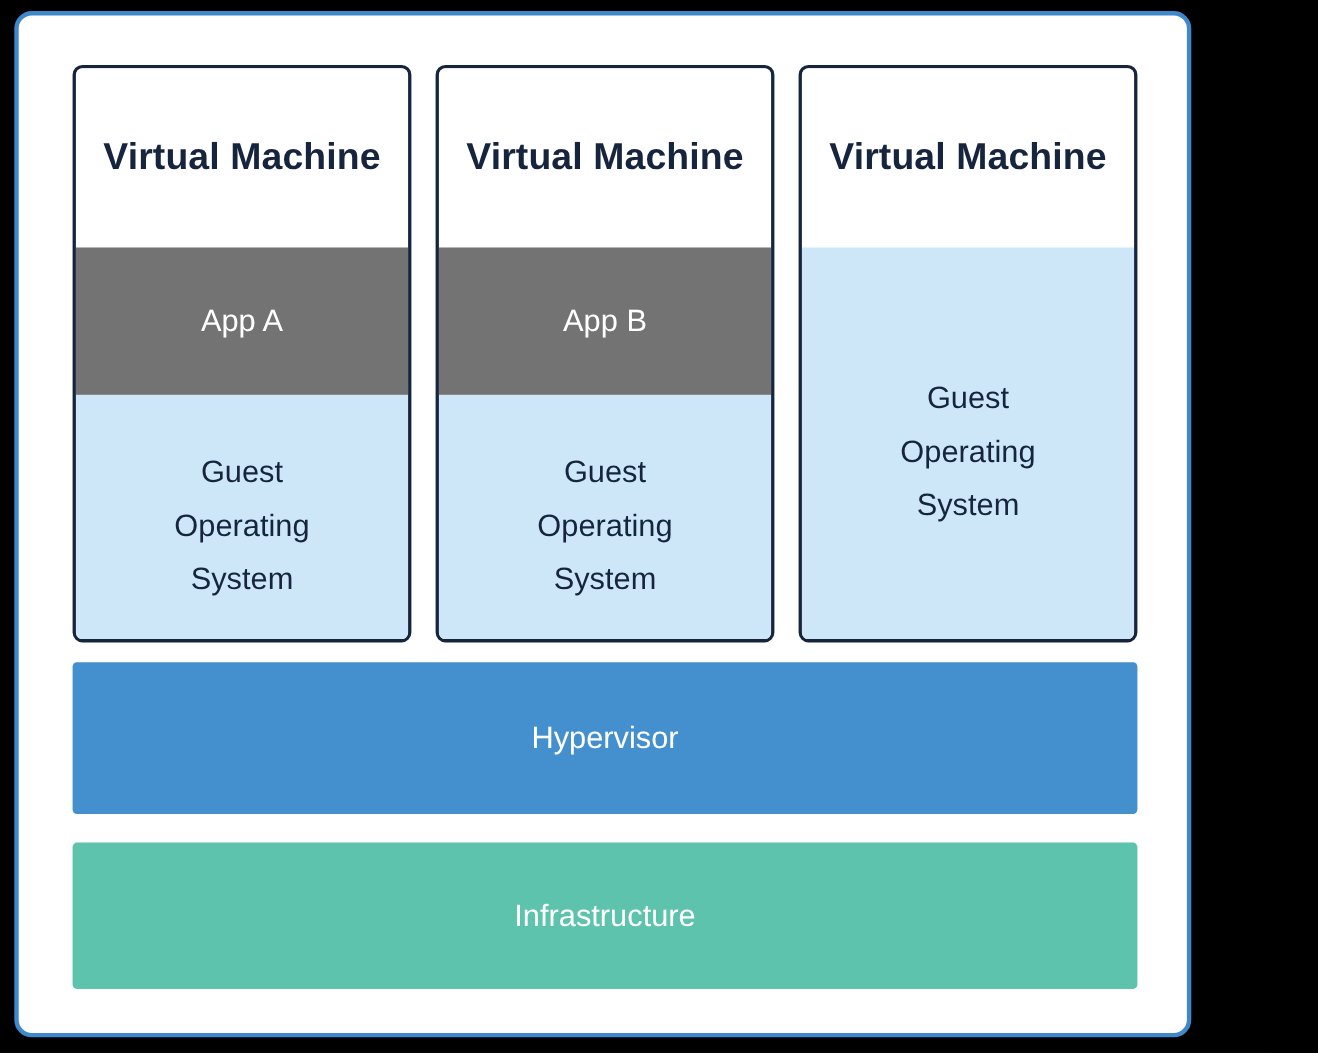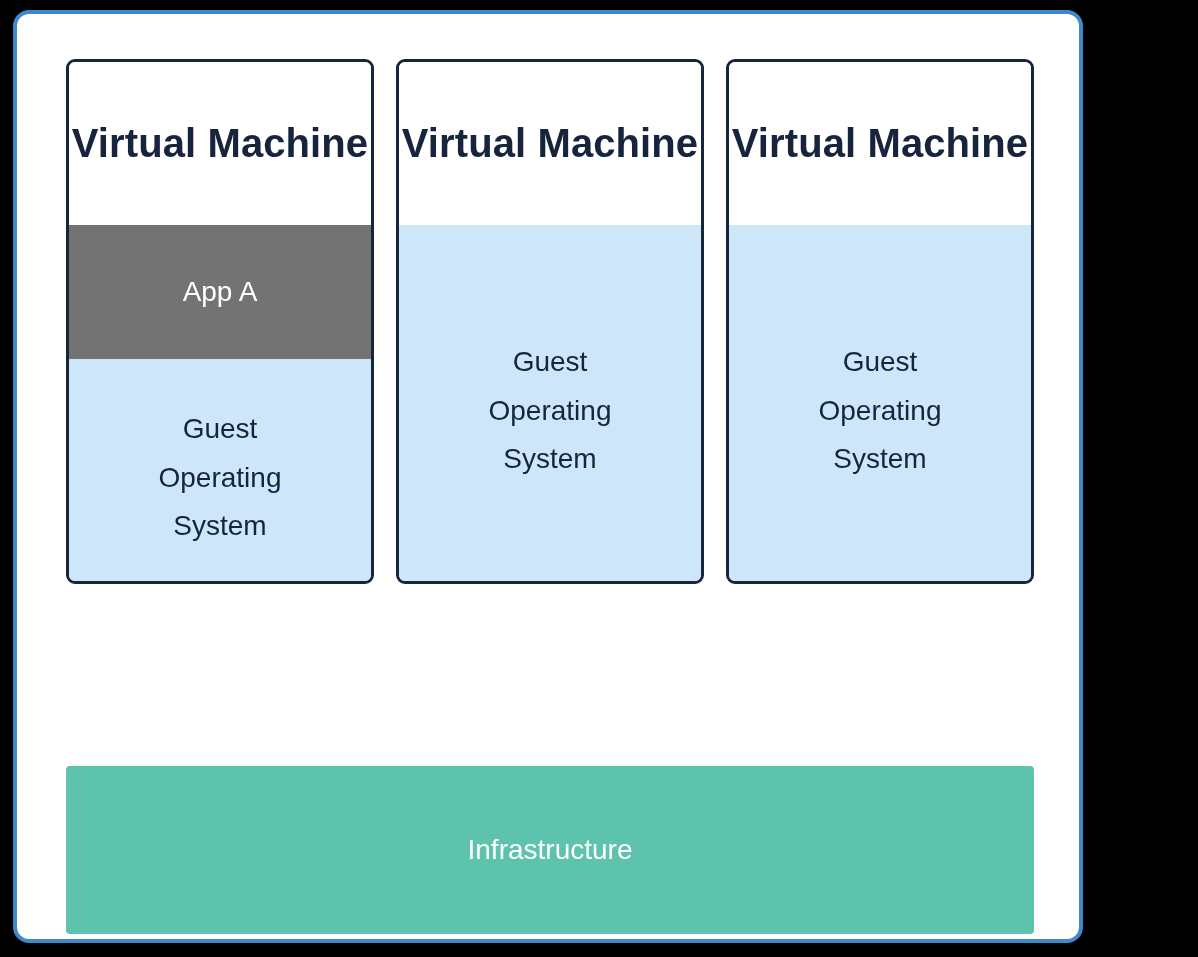--- a/index.html
+++ b/index.html
@@ -64,21 +64,21 @@
   .vm-header {
     height: 163px;
     flex: 0 0 163px;
     display: flex;
     align-items: center;
     justify-content: center;
     background: #ffffff;
   }
 
   .vm-header-label {
-    font-size: 40px;
+    font-size: 34px;
     font-weight: bold;
     color: #16243d;
     letter-spacing: 0.1px;
     white-space: nowrap;
   }
 
   .vm-app {
     flex: 0 0 134px;
     height: 134px;
     background: #737373;
@@ -129,21 +129,21 @@
   }
 
   #hypervisor-bar {
     top: 588px;
     height: 138px;
     background: #4490ce;
   }
 
   #infrastructure-bar {
     top: 752px;
-    height: 168px;
+    height: 133px;
     background: #5dc3ac;
   }
 </style>
 </head>
 <body>
 
 <div id="diagram-root">
 
   <div class="outer-frame">
 
@@ -160,39 +160,45 @@
           <span class="vm-guest-os-label">Guest
 Operating
 System</span>
         </div>
       </div>
 
       <div class="vm-card">
         <div class="vm-header">
           <span class="vm-header-label">Virtual Machine</span>
         </div>
+        <div class="vm-app">
+          <span class="vm-app-label">App B</span>
+        </div>
         <div class="vm-guest-os">
           <span class="vm-guest-os-label">Guest
 Operating
 System</span>
         </div>
       </div>
 
       <div class="vm-card">
         <div class="vm-header">
           <span class="vm-header-label">Virtual Machine</span>
         </div>
         <div class="vm-guest-os">
           <span class="vm-guest-os-label">Guest
 Operating
 System</span>
         </div>
       </div>
 
     </div>
 
+    <div class="layer-bar" id="hypervisor-bar">
+      <span class="layer-bar-label">Hypervisor</span>
+    </div>
 
     <div class="layer-bar" id="infrastructure-bar">
       <span class="layer-bar-label">Infrastructure</span>
     </div>
 
   </div>
 </div>
 
 </body></html>

